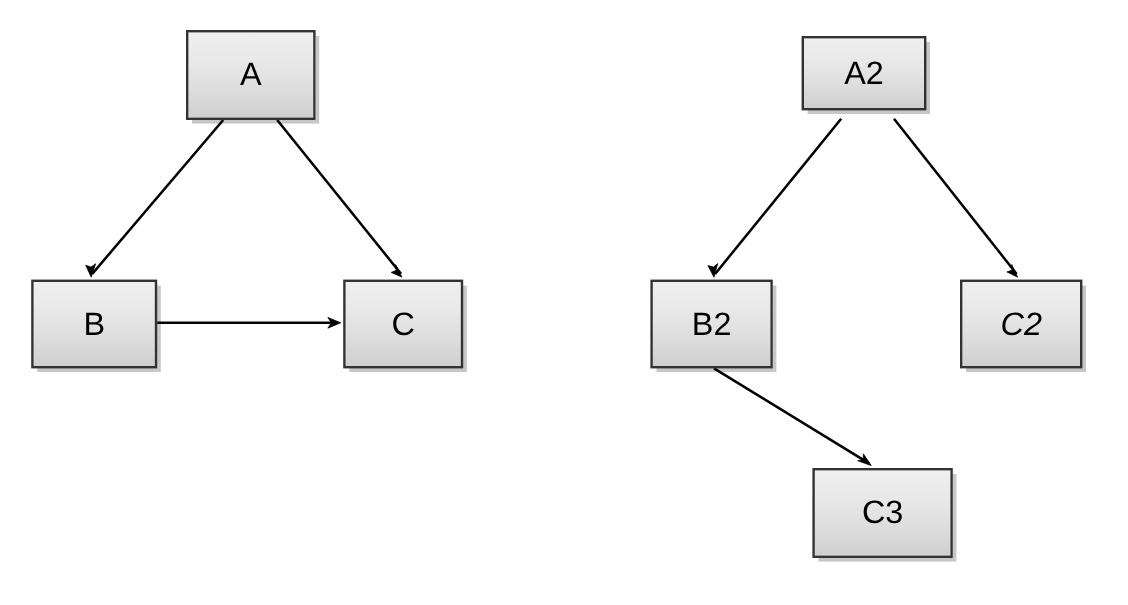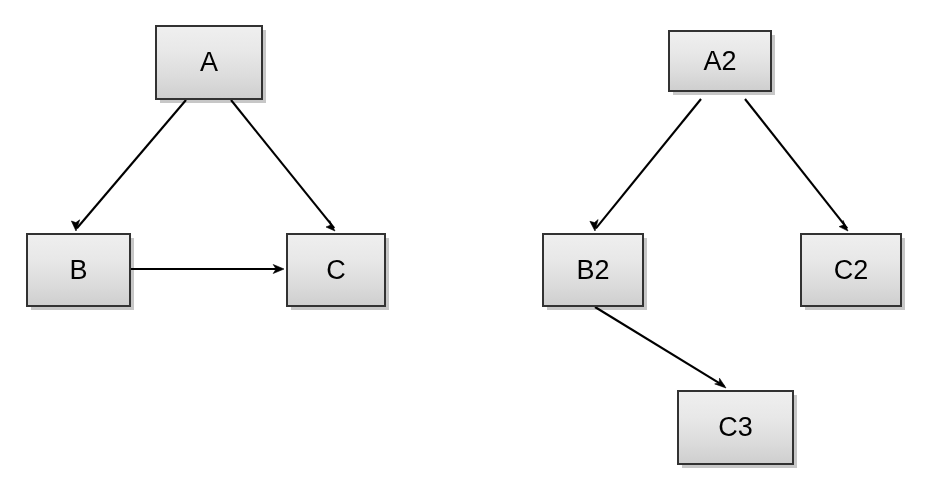--- a/index.html
+++ b/index.html
@@ -111,21 +111,21 @@
   </div>
 
   <div class="node" style="left:668px; top:30px; width:104px; height:62px;">
     <span class="node-label">A2</span>
   </div>
 
   <div class="node" style="left:542px; top:233px; width:102px; height:74px;">
     <span class="node-label">B2</span>
   </div>
 
-  <div class="node" style="left:800px; top:233px; width:102px; height:74px;">
+  <div class="node" style="left:800px; top:233px; width:102px; height:74px;font-style:italic;">
     <span class="node-label">C2</span>
   </div>
 
   <div class="node" style="left:677px; top:390px; width:117px; height:75px;">
     <span class="node-label">C3</span>
   </div>
 
 </div>
 
 </body></html>

